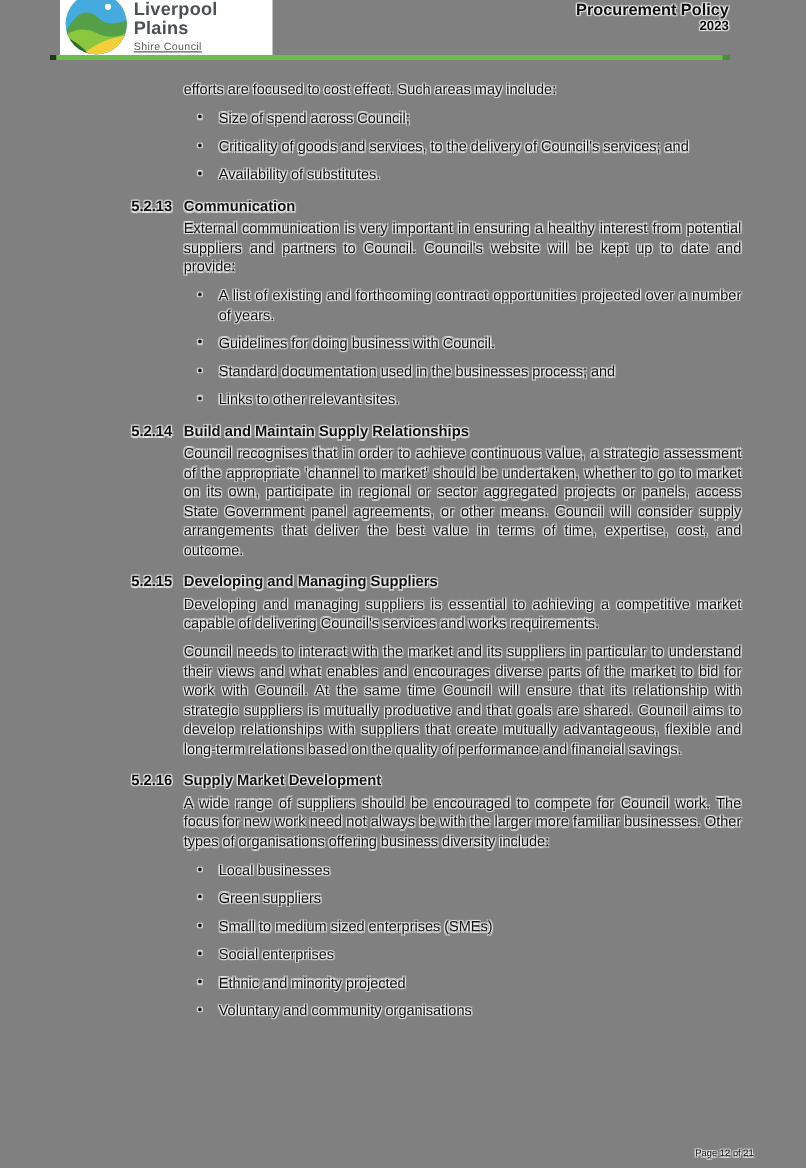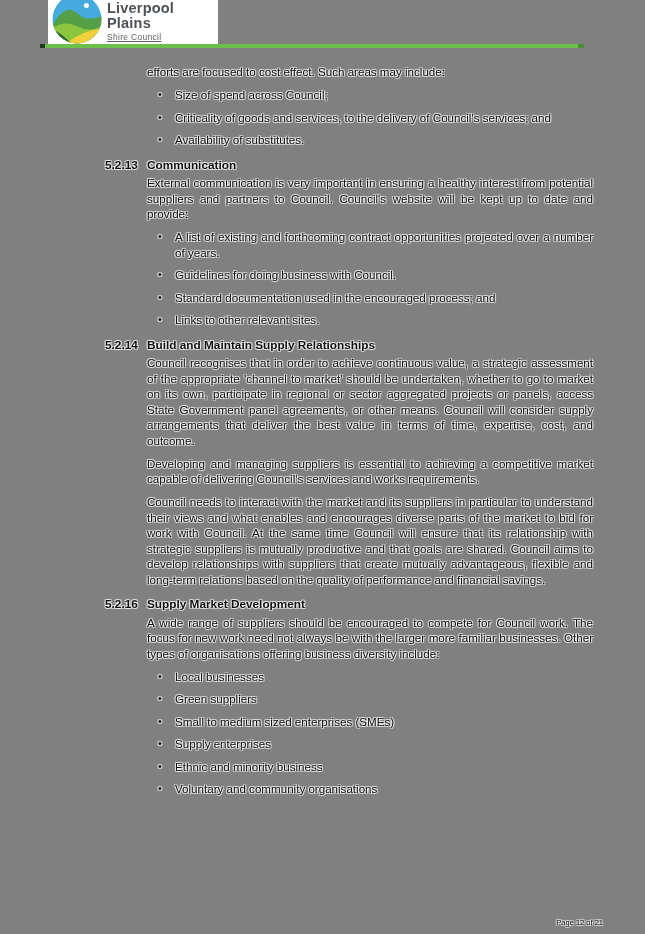--- a/index.html
+++ b/index.html
@@ -67,50 +67,55 @@
         <path d="M0,34 Q9,37 19,48 L0,48 Z" fill="#2f6b33"></path>
       </g>
     </svg>
     <div class="logo-text">
       <div class="logo-l1">Liverpool</div>
       <div class="logo-l2">Plains</div>
       <div class="logo-l3">Shire Council</div>
     </div>
   </div>
 
+  <div class="title-block halo">
+    <div class="doc-title">Procurement Policy</div>
+    <div class="doc-year">2023</div>
+  </div>
 
   <div class="rule"></div>
 
   <main class="doc-body halo" id="doc-body">
       <div class="para">efforts are focused to cost effect.  Such areas may include:</div>
       <div class="list">
         <div class="li"><span class="dot">•</span><span>Size of spend across Council;</span></div>
         <div class="li"><span class="dot">•</span><span>Criticality of goods and services, to the delivery of Council's services; and</span></div>
         <div class="li"><span class="dot">•</span><span>Availability of substitutes.</span></div>
       </div>
       <div class="heading"><span class="num">5.2.13</span><span>Communication</span></div>
       <div class="para">External communication is very important in ensuring a healthy interest from potential suppliers and partners to Council.  Council's website will be kept up to date and provide:</div>
       <div class="list">
         <div class="li"><span class="dot">•</span><span>A list of existing and forthcoming contract opportunities projected over a number of years.</span></div>
         <div class="li"><span class="dot">•</span><span>Guidelines for doing business with Council.</span></div>
-        <div class="li"><span class="dot">•</span><span>Standard documentation used in the encouraged process; and</span></div>
+        <div class="li"><span class="dot">•</span><span>Standard documentation used in the businesses process; and</span></div>
         <div class="li"><span class="dot">•</span><span>Links to other relevant sites.</span></div>
       </div>
       <div class="heading"><span class="num">5.2.14</span><span>Build and Maintain Supply Relationships</span></div>
       <div class="para">Council recognises that in order to achieve continuous value, a strategic assessment of the appropriate 'channel to market' should be undertaken, whether to go to market on its own, participate in regional or sector aggregated projects or panels, access State Government panel agreements, or other means.  Council will consider supply arrangements that deliver the best value in terms of time, expertise, cost, and outcome.</div>
+      <div class="heading"><span class="num">5.2.15</span><span>Developing and Managing Suppliers</span></div>
       <div class="para">Developing and managing suppliers is essential to achieving a competitive market capable of delivering Council's services and works requirements.</div>
       <div class="para">Council needs to interact with the market and its suppliers in particular to understand their views and what enables and encourages diverse parts of the market to bid for work with Council.  At the same time Council will ensure that its relationship with strategic suppliers is mutually productive and that goals are shared.  Council aims to develop relationships with suppliers that create mutually advantageous, flexible and long-term relations based on the quality of performance and financial savings.</div>
       <div class="heading"><span class="num">5.2.16</span><span>Supply Market Development</span></div>
       <div class="para">A wide range of suppliers should be encouraged to compete for Council work.  The focus for new work need not always be with the larger more familiar businesses.  Other types of organisations offering business diversity include:</div>
       <div class="list">
         <div class="li"><span class="dot">•</span><span>Local businesses</span></div>
         <div class="li"><span class="dot">•</span><span>Green suppliers</span></div>
         <div class="li"><span class="dot">•</span><span>Small to medium sized enterprises (SMEs)</span></div>
-        <div class="li"><span class="dot">•</span><span>Supply enterprises</span></div>
-        <div class="li"><span class="dot">•</span><span>Ethnic and minority business</span></div>
+        <div class="li"><span class="dot">•</span><span>Social enterprises</span></div>
+        <div class="li"><span class="dot">•</span><span>Ethnic and minority projected</span></div>
         <div class="li"><span class="dot">•</span><span>Voluntary and community organisations</span></div>
       </div>
     </main>
 
   <div class="footer halo">
     <span>Page 12 of 21</span>
   </div>
 
 </div>
 

